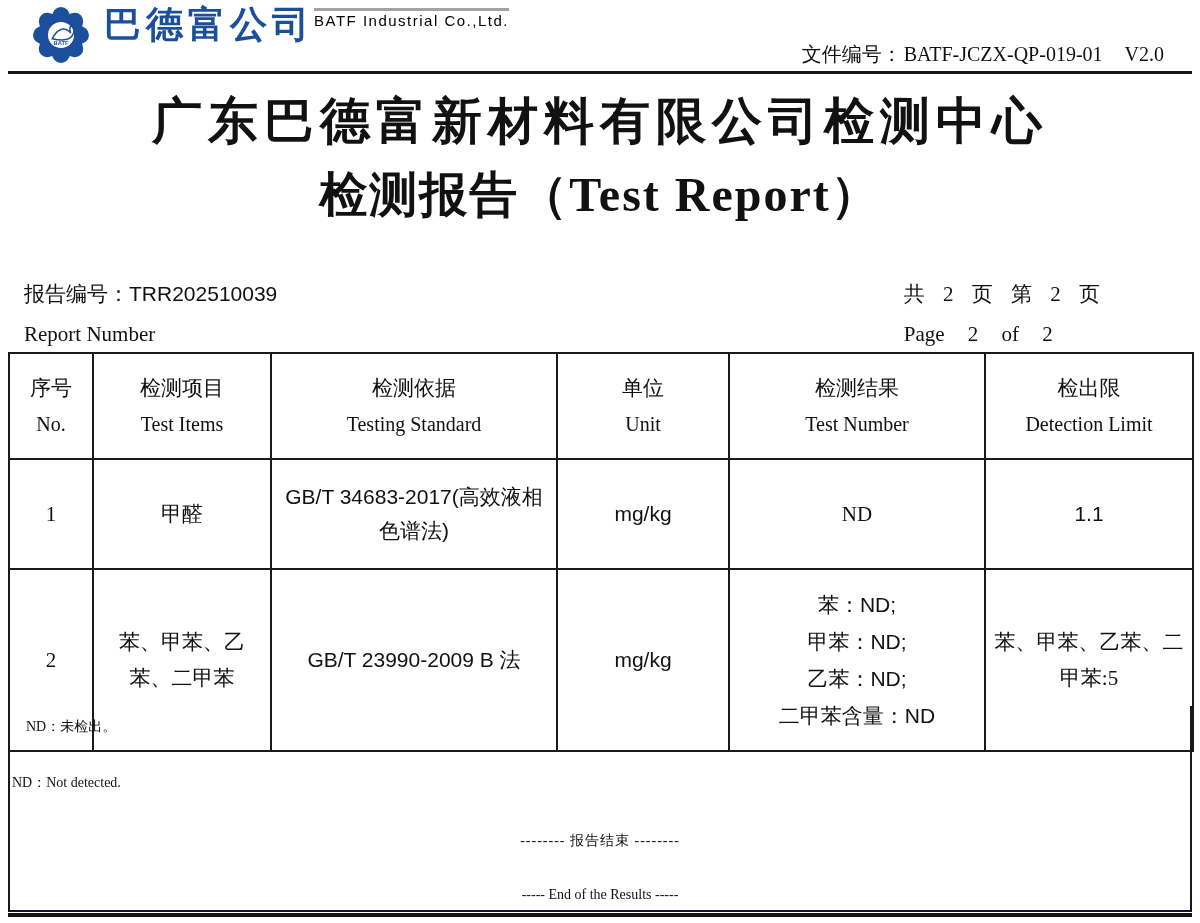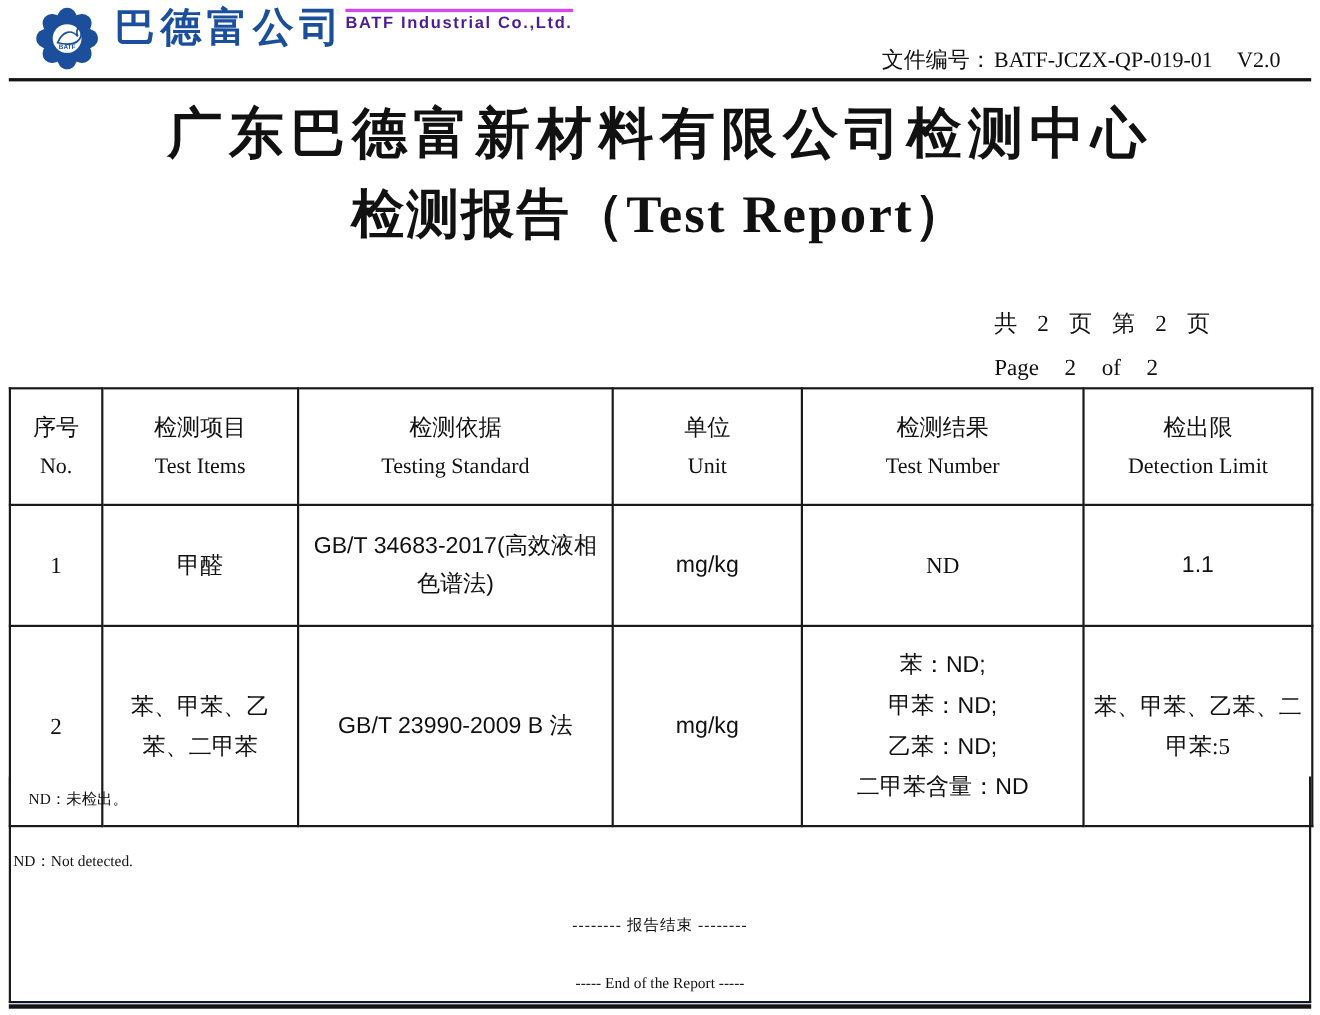--- a/index.html
+++ b/index.html
@@ -10,23 +10,23 @@
   }
   
   .logo{position:absolute;top:6px;left:28px;display:flex;align-items:flex-start;gap:10px;}
   .logo-flower{width:66px;height:58px;flex:0 0 auto;}
   .logo-text{display:flex;}
   .logo-cn{
     font-family:"DejaVu Sans","Liberation Sans",sans-serif;font-weight:bold;
     font-size:37px;line-height:1.05;color:#1b4f9c;letter-spacing:5px;white-space:nowrap;
   }
   .logo-en{
-    font-family:"Liberation Sans","DejaVu Sans",sans-serif;font-weight:bold;
-    font-size:15px;color:#4c1d95;letter-spacing:1.5px;
-    border-top:3px solid #d946ef;margin-top:2px;padding-top:1px;white-space:nowrap;
+    font-family:"Liberation Sans","DejaVu Sans",sans-serif;font-weight:normal;
+    font-size:15px;color:#000000;letter-spacing:1.5px;
+    border-top:3px solid #a3a3a3;margin-top:2px;padding-top:1px;white-space:nowrap;
   }
   
   .doc-num{position:absolute;top:41px;right:36px;font-size:20px;white-space:nowrap;}
   .doc-num .num{margin-left:2px;}
   .doc-num .ver{margin-left:22px;}
   .rule-top{position:absolute;top:71px;left:8px;right:8px;height:3px;background:#141414;}
   .title1{
     position:absolute;top:88px;left:0;width:100%;text-align:center;
     font-size:50px;font-weight:bold;letter-spacing:6px;white-space:nowrap;
   }
@@ -99,20 +99,26 @@
 
   <div class="doc-num">
     <span>文件编号：</span><span class="num">BATF-JCZX-QP-019-01</span><span class="ver">V2.0</span>
   </div>
 
   <div class="rule-top"></div>
 
   <div class="title1">广东巴德富新材料有限公司检测中心</div>
   <div class="title2">检测报告（Test Report）</div>
 
+  <div class="report-meta-left">
+    <div>
+      <span>报告编号：</span><span class="report-number-value">TRR202510039</span>
+    </div>
+    <div>Report Number</div>
+  </div>
   <div class="report-meta-right">
     <div class="pages-cn">共 2 页 第 2 页</div>
     <div class="pages-en">Page 2 of 2</div>
   </div>
 
   <table class="report-table">
     <colgroup>
       <col style="width:84px">
         <col style="width:178px">
         <col style="width:286px">
@@ -170,18 +176,18 @@
         </td>
         <td class="limit-cell">苯、甲苯、乙苯、二甲苯:5</td>
       </tr>
     </tbody>
   </table>
 
   <div class="notes-box">
     <div class="note-nd-cn">ND：未检出。</div>
     <div class="note-nd-en">ND：Not detected.</div>
     <div class="note-end-cn">--------  报告结束  --------</div>
-    <div class="note-end-en">----- End of the Report -----</div>
+    <div class="note-end-en">----- End of the Results -----</div>
   </div>
 
   <div class="rule-bottom"></div>
 
 </div>
 
 </body></html>

